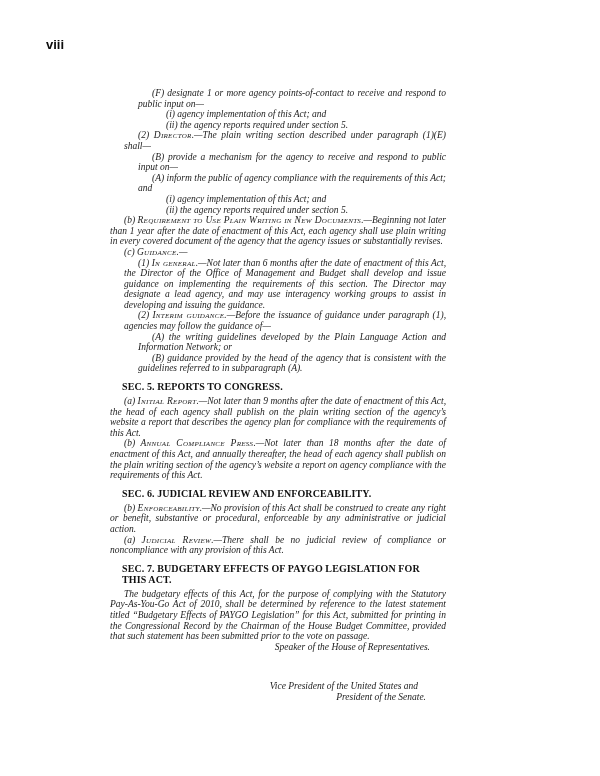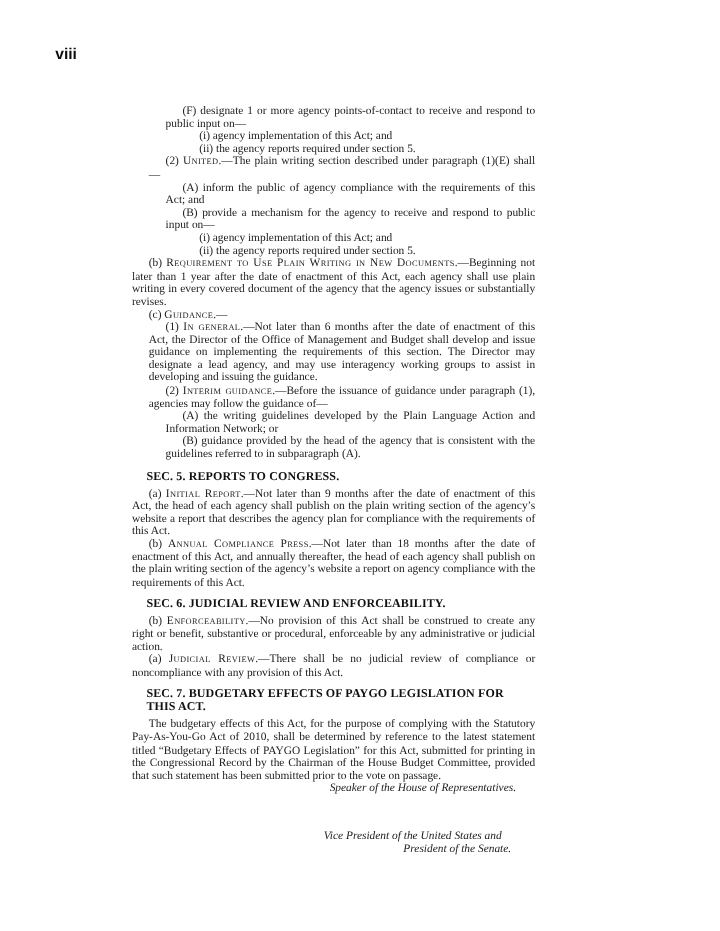--- a/index.html
+++ b/index.html
@@ -10,21 +10,21 @@
   .page-number {
     position:absolute; left:46px; top:37px;
     font-family:"Liberation Sans", sans-serif; font-weight:bold;
     font-size:13px; color:#0d0d0d;
   }
   .content {
     position:absolute; left:110px; top:88px; width:336px;
     font-size:9.5px; line-height:10.6px;
     text-align:justify; text-align-last:left;
   }
-  p.blk { margin:0; text-indent:14px; }
+  p.blk { margin:0; text-indent:14px;font-style:italic; }
   .lp { padding-left:14px; }
   .ls { padding-left:28px; }
   .lc { padding-left:42px; }
   h2.sec {
     font-size:10px; line-height:11px; font-weight:bold; color:#111;
     margin:7px 0 4px 12px; text-align:left; text-indent:0; letter-spacing:0.1px;
   }
   .sc { font-variant:small-caps; letter-spacing:0.3px; }
   .sig { font-style:italic; text-align:right; text-align-last:right; text-indent:0; margin:0; }
   .sig-speaker { margin-top:0; padding-right:16px; }
@@ -43,24 +43,24 @@
 <div class="page">
 
   <div class="page-number">viii</div>
 
   <div class="content">
 
     <p class="blk ls"><span>(F) designate 1 or more agency points-of-contact to receive and respond to public input on—</span></p>
     <p class="blk lc"><span>(i) agency implementation of this Act; and</span></p>
     <p class="blk lc"><span>(ii) the agency reports required under section 5.</span></p>
 
-    <p class="blk lp"><span>(2) </span><span class="sc">United</span><span>.—The plain writing section described under paragraph (1)(E) shall—</span></p>
+    <p class="blk lp"><span>(2) </span><span class="sc">Director</span><span>.—The plain writing section described under paragraph (1)(E) shall—</span></p>
 
+    <p class="blk ls"><span>(B) provide a mechanism for the agency to receive and respond to public input on—</span></p>
     <p class="blk ls"><span>(A) inform the public of agency compliance with the requirements of this Act; and</span></p>
-    <p class="blk ls"><span>(B) provide a mechanism for the agency to receive and respond to public input on—</span></p>
     <p class="blk lc"><span>(i) agency implementation of this Act; and</span></p>
     <p class="blk lc"><span>(ii) the agency reports required under section 5.</span></p>
 
     <p class="blk"><span>(b) </span><span class="sc">Requirement to Use Plain Writing in New Documents</span><span>.—Beginning not later than 1 year after the date of enactment of this Act, each agency shall use plain writing in every covered document of the agency that the agency issues or substantially revises.</span></p>
 
     <p class="blk"><span>(c) </span><span class="sc">Guidance</span><span>.—</span></p>
 
     <p class="blk lp"><span>(1) </span><span class="sc">In general</span><span>.—Not later than 6 months after the date of enactment of this Act, the Director of the Office of Management and Budget shall develop and issue guidance on implementing the requirements of this section. The Director may designate a lead agency, and may use interagency working groups to assist in developing and issuing the guidance.</span></p>
 
     <p class="blk lp"><span>(2) </span><span class="sc">Interim guidance</span><span>.—Before the issuance of guidance under paragraph (1), agencies may follow the guidance of—</span></p>

